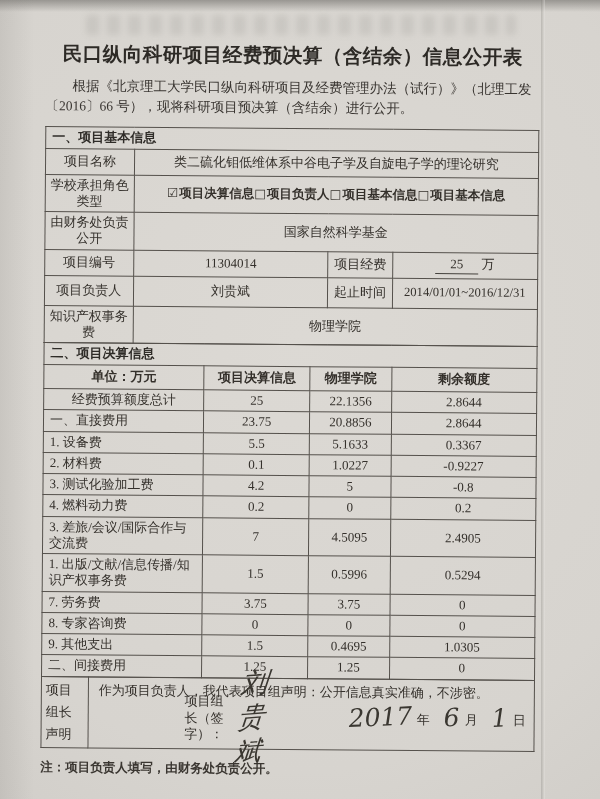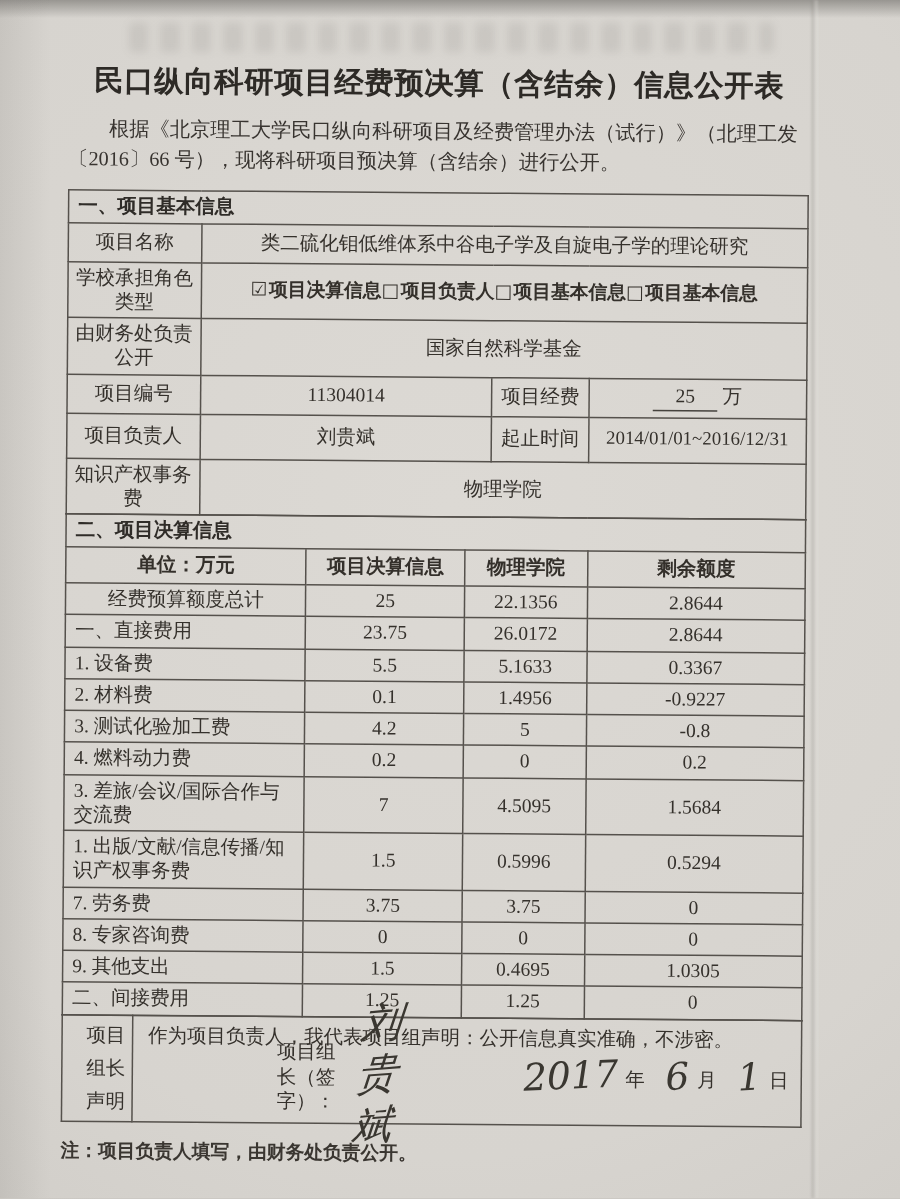--- a/index.html
+++ b/index.html
@@ -58,21 +58,21 @@
   .left{text-align:left;padding-left:6px;}
   .h26{height:26px}.h28{height:28px}.h30{height:30px}.h32{height:32px}
   .h24{height:24px}.h20{height:20px}.h36{height:36px}
   .cb{font-family:"DejaVu Sans",sans-serif;font-size:12.5px;margin-right:1px;}
   .roleline{font-size:12.5px;letter-spacing:0;white-space:nowrap;font-weight:bold;color:#34302b;}
   .uline{display:inline-block;border-bottom:1px solid #45423d;padding:0 15px;}
   .num{font-family:"Liberation Serif",serif;}
   .datecell{padding:1px 1px;font-size:12.6px;}
   .colhead{font-weight:bold;color:#34302b;}
   
-  .dlabel{text-align:right;font-size:13px;line-height:1.7;width:47px;}
+  .dlabel{text-align:left;font-size:13px;line-height:1.7;width:47px;}
   .dlabel span{display:block;}
   .dcontent{padding:5px 8px 6px 10px;vertical-align:top;}
   .statement{font-size:13px;margin-bottom:2px;}
   .signline{display:flex;align-items:center;font-size:13px;margin-left:86px;height:34px;}
   .hand{
     font-style:italic;color:#3a3731;
     font-family:"DejaVu Serif",serif;
   }
   .sig{
     display:inline-block;font-size:27px;letter-spacing:3px;
@@ -168,52 +168,52 @@
       </tr>
       <tr class="h20">
         <td class="lbl">经费预算额度总计</td>
         <td class="val num">25</td>
         <td class="val num">22.1356</td>
         <td class="val num">2.8644</td>
       </tr>
       <tr class="h20">
         <td class="left">一、直接费用</td>
         <td class="val num">23.75</td>
-        <td class="val num">26.0172</td>
+        <td class="val num">20.8856</td>
         <td class="val num">2.8644</td>
       </tr>
       <tr class="h20">
         <td class="left">1. 设备费</td>
         <td class="val num">5.5</td>
         <td class="val num">5.1633</td>
         <td class="val num">0.3367</td>
       </tr>
       <tr class="h20">
         <td class="left">2. 材料费</td>
         <td class="val num">0.1</td>
-        <td class="val num">1.4956</td>
+        <td class="val num">1.0227</td>
         <td class="val num">-0.9227</td>
       </tr>
       <tr class="h20">
         <td class="left">3. 测试化验加工费</td>
         <td class="val num">4.2</td>
         <td class="val num">5</td>
         <td class="val num">-0.8</td>
       </tr>
       <tr class="h20">
         <td class="left">4. 燃料动力费</td>
         <td class="val num">0.2</td>
         <td class="val num">0</td>
         <td class="val num">0.2</td>
       </tr>
       <tr class="h36">
         <td class="left">3. 差旅/会议/国际合作与交流费</td>
         <td class="val num">7</td>
         <td class="val num">4.5095</td>
-        <td class="val num">1.5684</td>
+        <td class="val num">2.4905</td>
       </tr>
       <tr class="h36">
         <td class="left">1. 出版/文献/信息传播/知识产权事务费</td>
         <td class="val num">1.5</td>
         <td class="val num">0.5996</td>
         <td class="val num">0.5294</td>
       </tr>
       <tr class="h20">
         <td class="left">7. 劳务费</td>
         <td class="val num">3.75</td>

